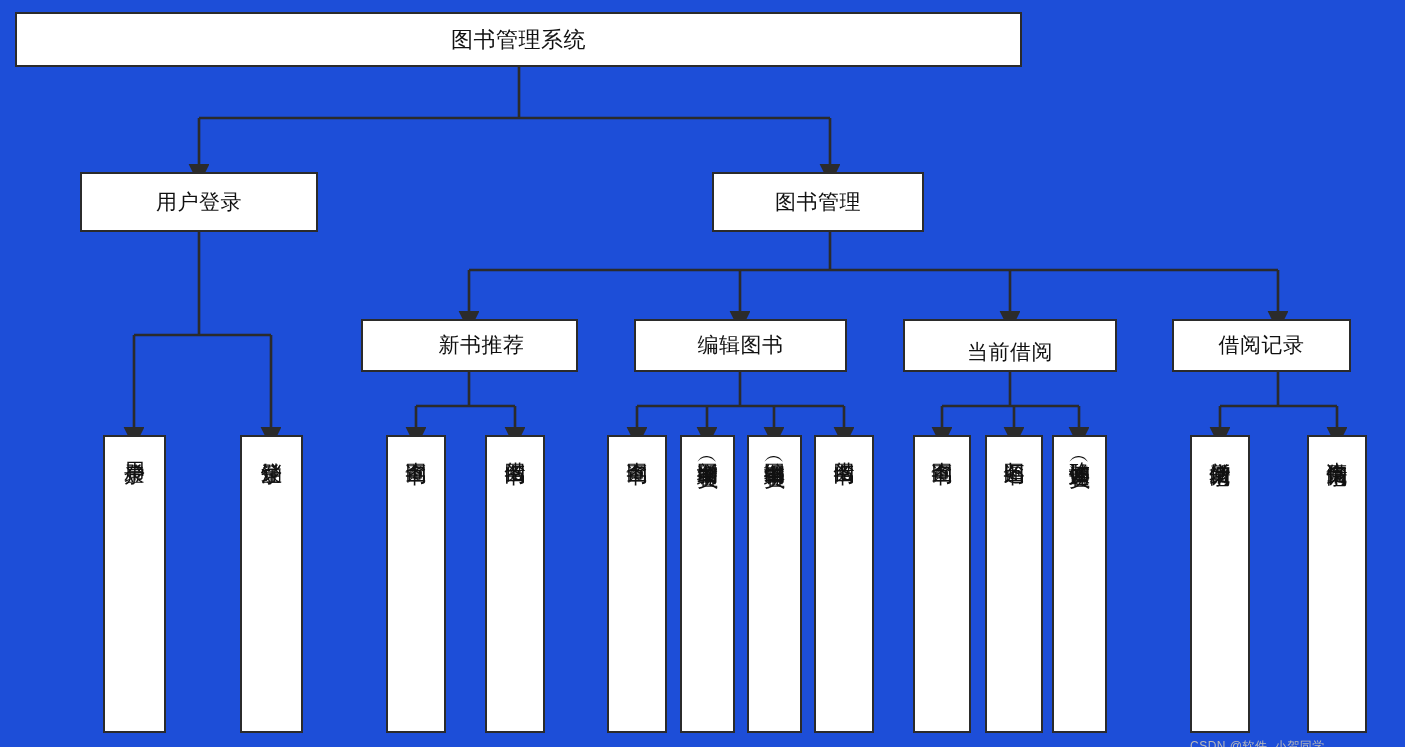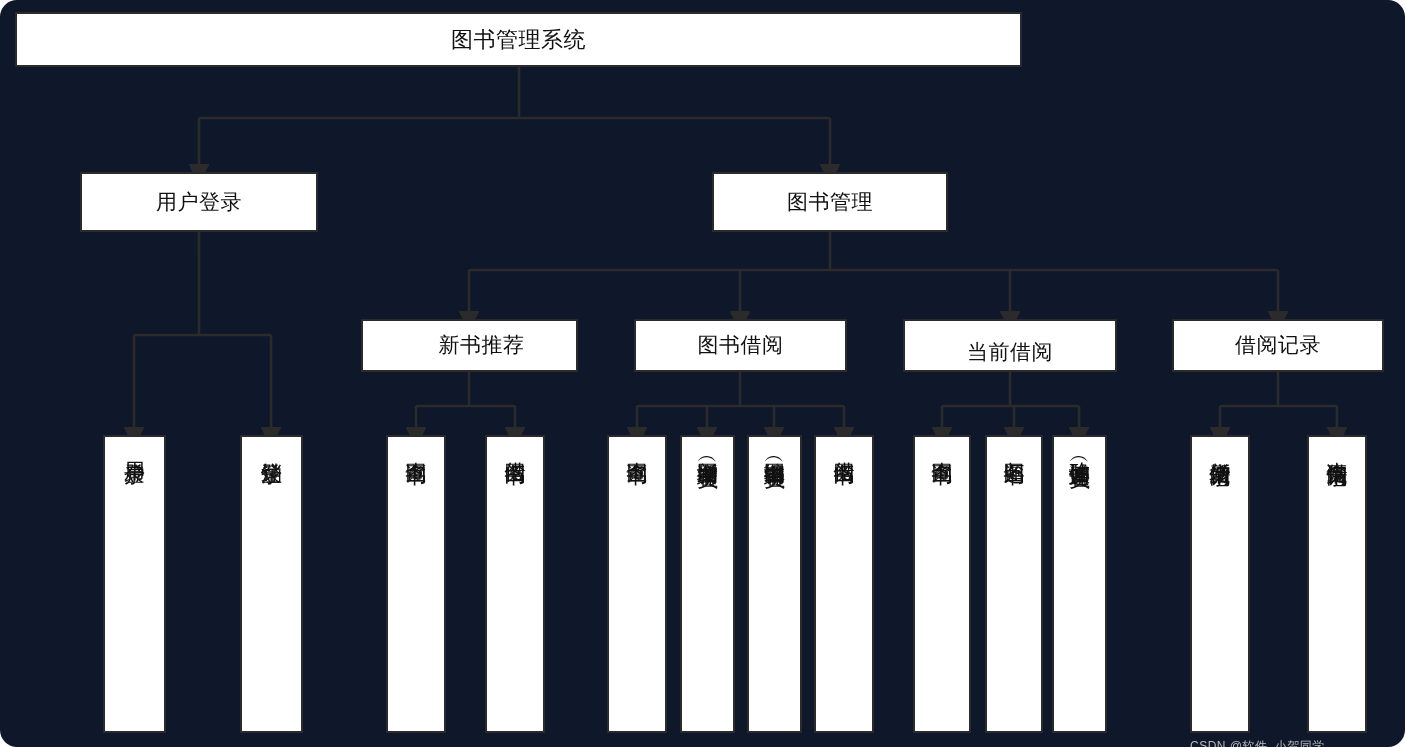--- a/index.html
+++ b/index.html
@@ -67,21 +67,21 @@
     font-size: 12px;
     white-space: nowrap;
     z-index: 5;
     letter-spacing: 0.5px;
     margin-top: 24px;
   }
 </style>
 </head>
 <body>
 
-<div id="diagram-root" style="background: #0f172a; border-radius: 17px;">
+<div id="diagram-root" style="background: #1d4ed8;">
 
   <svg id="connector-layer" viewBox="0 0 1405 747" xmlns="http://www.w3.org/2000/svg">
     <defs>
       <marker id="arrow" markerWidth="9" markerHeight="9" refX="1.5" refY="4" orient="auto" markerUnits="strokeWidth">
         <path d="M0,0 L0,8 L8,4 z" fill="#2b2b2b"></path>
       </marker>
     </defs>
     <g stroke="#2b2b2b" stroke-width="2.6" fill="none">
 
       <path d="M519,67 L519,118"></path>
@@ -129,34 +129,34 @@
     </g>
   </svg>
 
   <div class="node root" style="left: 15px; top: 12px; width: 1007px; height: 55px; border-color: rgb(43, 43, 43);">
     <span class="node-label" style="color: rgb(17, 17, 17);">图书管理系统</span>
   </div>
 
   <div class="node" style="left: 80px; top: 172px; width: 238px; height: 60px; border-color: rgb(43, 43, 43);">
     <span class="node-label" style="color: rgb(17, 17, 17);">用户登录</span>
   </div>
-  <div class="node" style="left: 712px; top: 172px; width: 236px; height: 60px; border-color: rgb(43, 43, 43);">
+  <div class="node" style="left: 712px; top: 172px; width: 212px; height: 60px; border-color: rgb(43, 43, 43);">
     <span class="node-label" style="color: rgb(17, 17, 17);">图书管理</span>
   </div>
 
   <div class="node" style="left: 361px; top: 319px; width: 217px; height: 53px; border-color: rgb(43, 43, 43); padding-left: 24px;">
     <span class="node-label" style="color: rgb(17, 17, 17);">新书推荐</span>
   </div>
   <div class="node" style="left: 634px; top: 319px; width: 213px; height: 53px; border-color: rgb(43, 43, 43);">
-    <span class="node-label" style="color: rgb(17, 17, 17);">图书借阅</span>
+    <span class="node-label" style="color: rgb(17, 17, 17);">编辑图书</span>
   </div>
   <div class="node" style="left: 903px; top: 319px; width: 214px; height: 53px; border-color: rgb(43, 43, 43);">
     <span class="node-label" style="color: rgb(17, 17, 17); margin-top: 14px;">当前借阅</span>
   </div>
-  <div class="node" style="left: 1172px; top: 319px; width: 212px; height: 53px; border-color: rgb(43, 43, 43);">
+  <div class="node" style="left: 1172px; top: 319px; width: 179px; height: 53px; border-color: rgb(43, 43, 43);">
     <span class="node-label" style="color: rgb(17, 17, 17);">借阅记录</span>
   </div>
 
   <div class="node leaf" style="left: 103px; top: 435px; width: 63px; height: 298px; border-color: rgb(43, 43, 43);">
     <span class="node-label" style="color: rgb(17, 17, 17);">用户登录</span>
   </div>
   <div class="node leaf" style="left: 240px; top: 435px; width: 63px; height: 298px; border-color: rgb(43, 43, 43);">
     <span class="node-label" style="color: rgb(17, 17, 17);">注销登录</span>
   </div>
   <div class="node leaf" style="left: 386px; top: 435px; width: 60px; height: 298px; border-color: rgb(43, 43, 43);">

